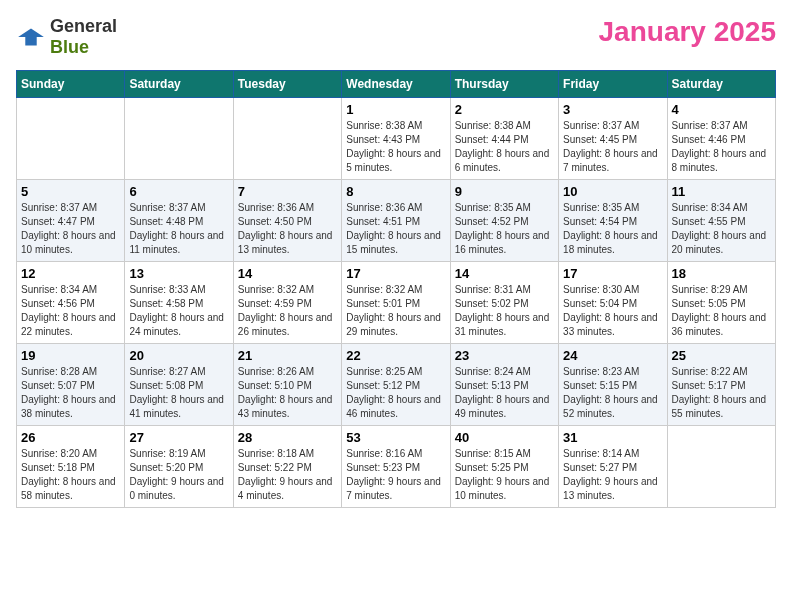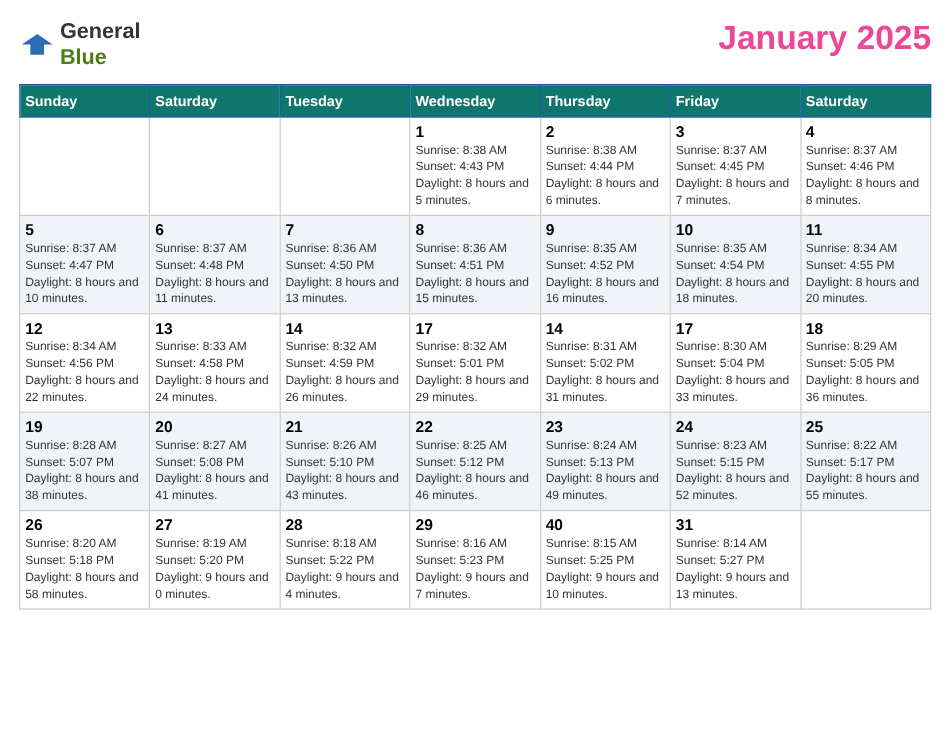--- a/index.html
+++ b/index.html
@@ -249,21 +249,21 @@
         </td>
         <td>
           <span class="day-number">27</span>
           <div class="day-info">Sunrise: 8:19 AM<br>Sunset: 5:20 PM<br>Daylight: 9 hours and 0 minutes.</div>
         </td>
         <td>
           <span class="day-number">28</span>
           <div class="day-info">Sunrise: 8:18 AM<br>Sunset: 5:22 PM<br>Daylight: 9 hours and 4 minutes.</div>
         </td>
         <td>
-          <span class="day-number">29</span>
+          <span class="day-number">53</span>
           <div class="day-info">Sunrise: 8:16 AM<br>Sunset: 5:23 PM<br>Daylight: 9 hours and 7 minutes.</div>
         </td>
         <td>
           <span class="day-number">40</span>
           <div class="day-info">Sunrise: 8:15 AM<br>Sunset: 5:25 PM<br>Daylight: 9 hours and 10 minutes.</div>
         </td>
         <td>
           <span class="day-number">31</span>
           <div class="day-info">Sunrise: 8:14 AM<br>Sunset: 5:27 PM<br>Daylight: 9 hours and 13 minutes.</div>
         </td>

